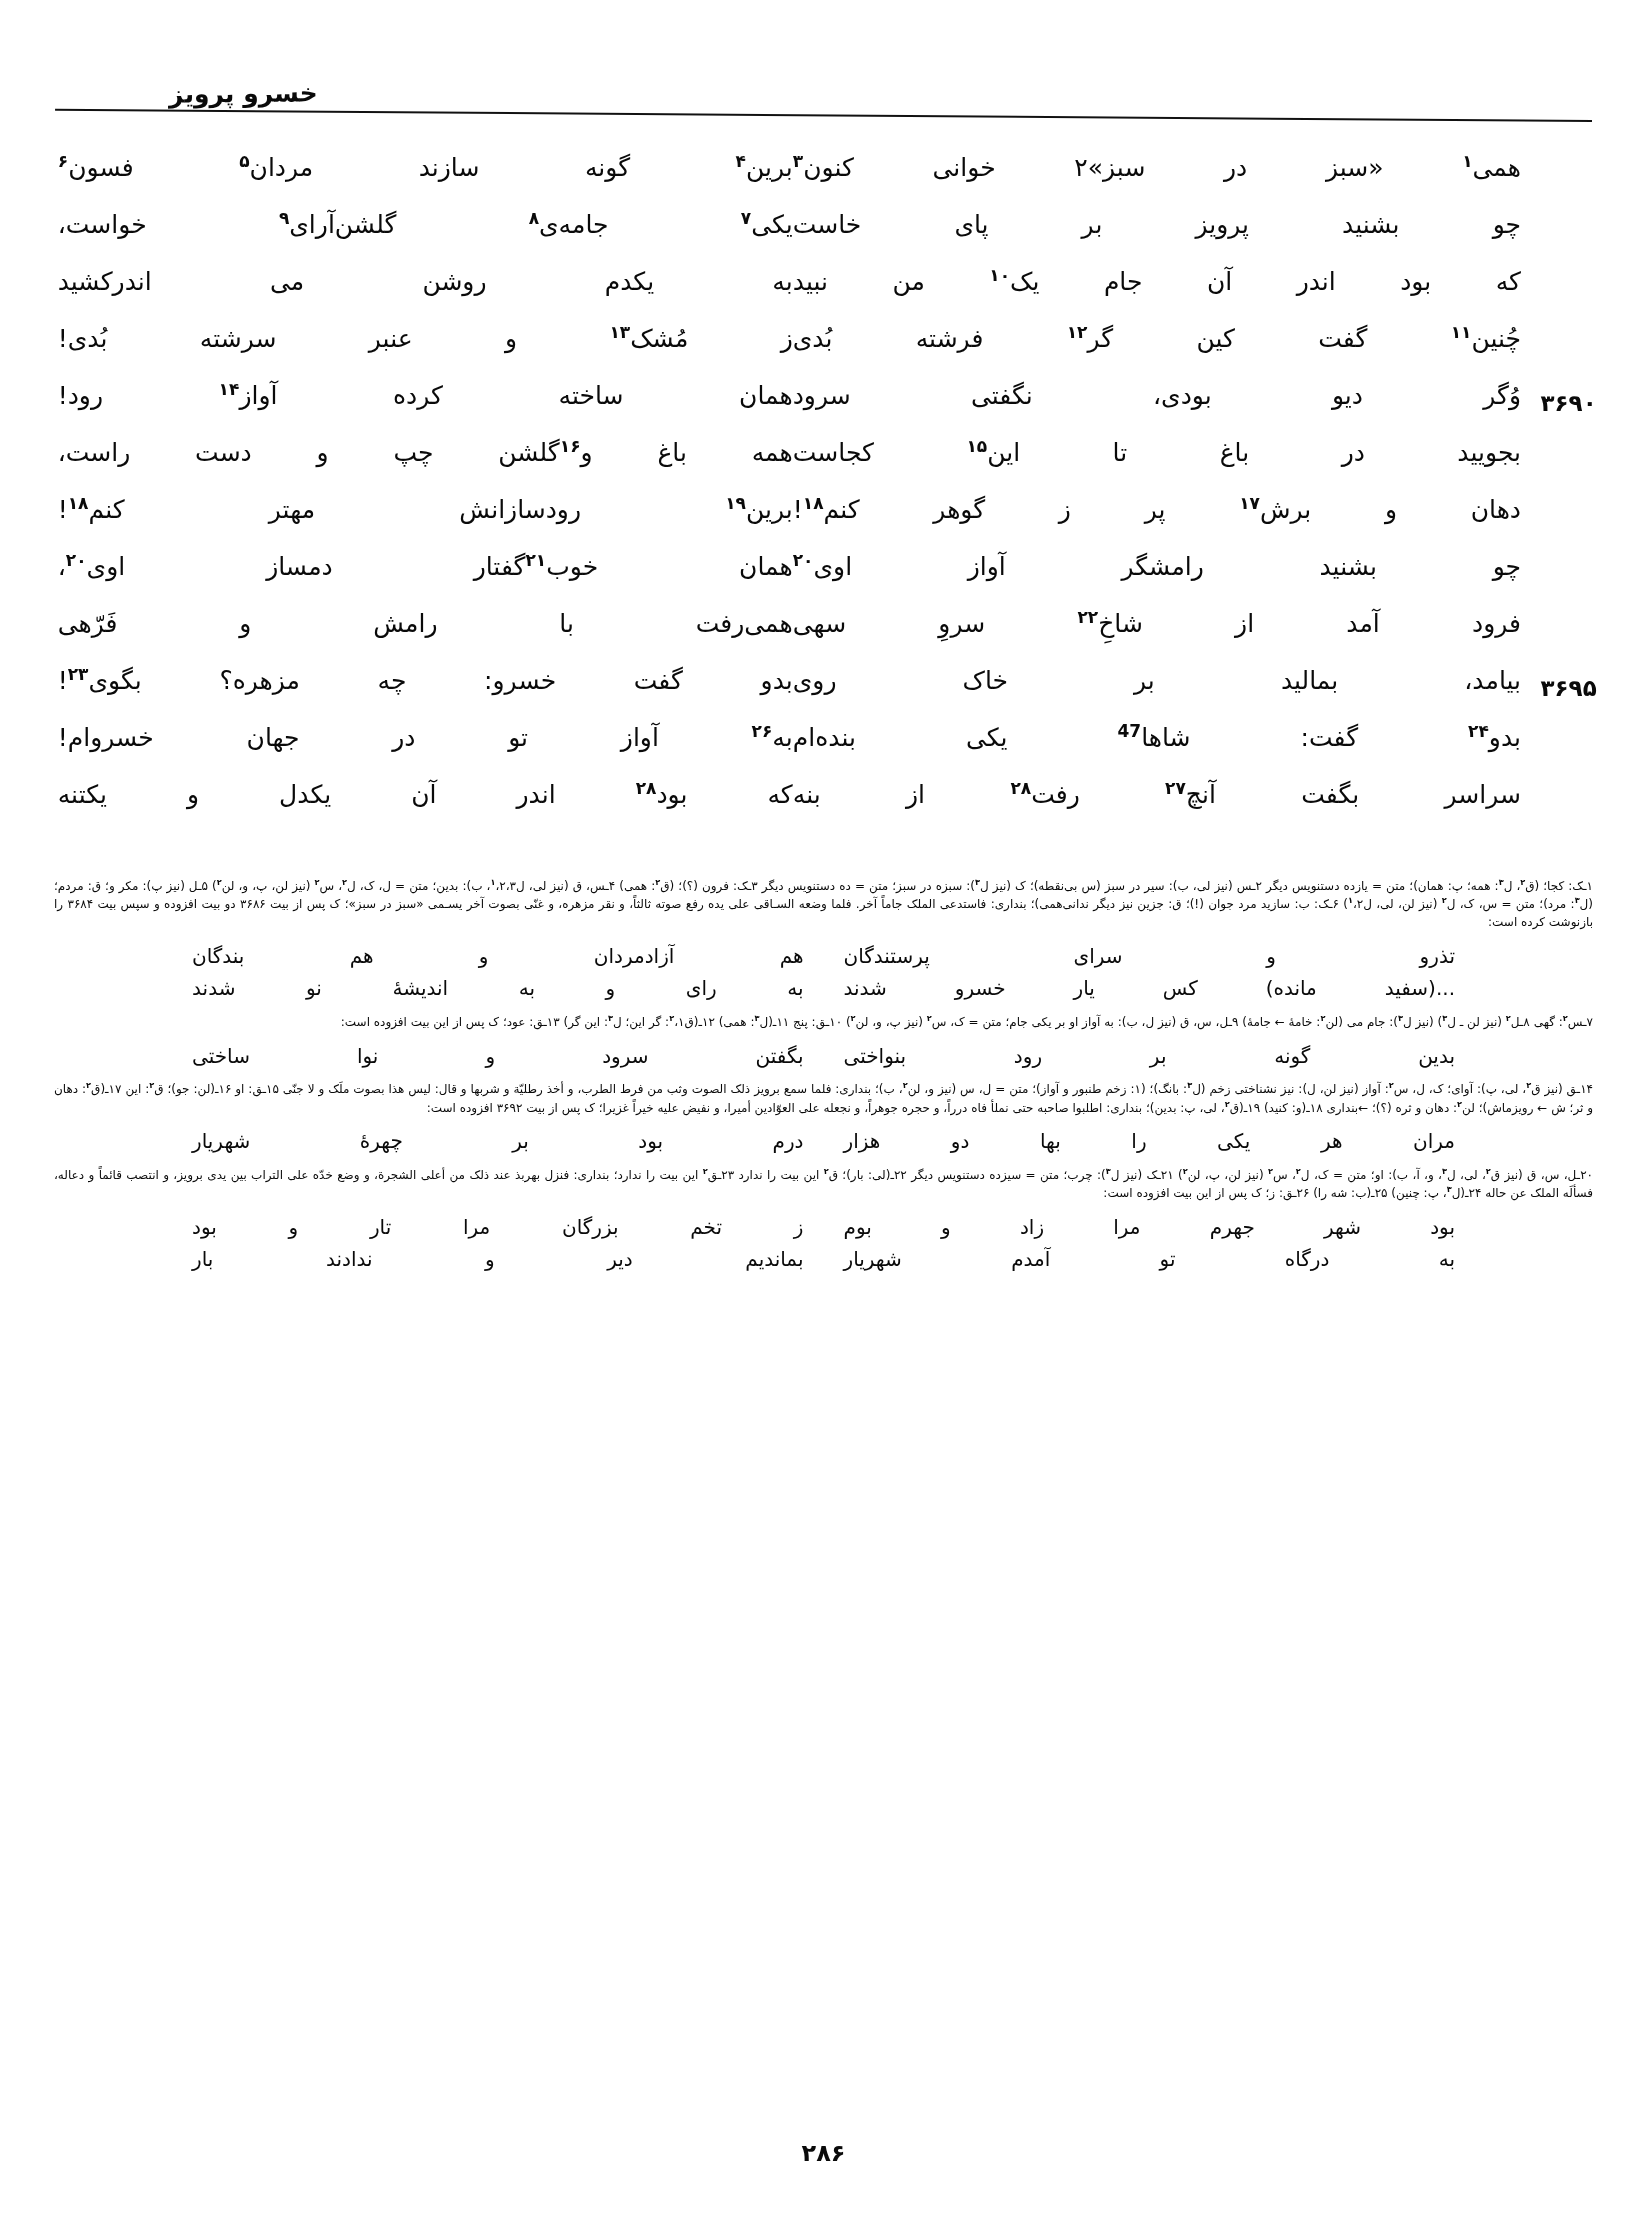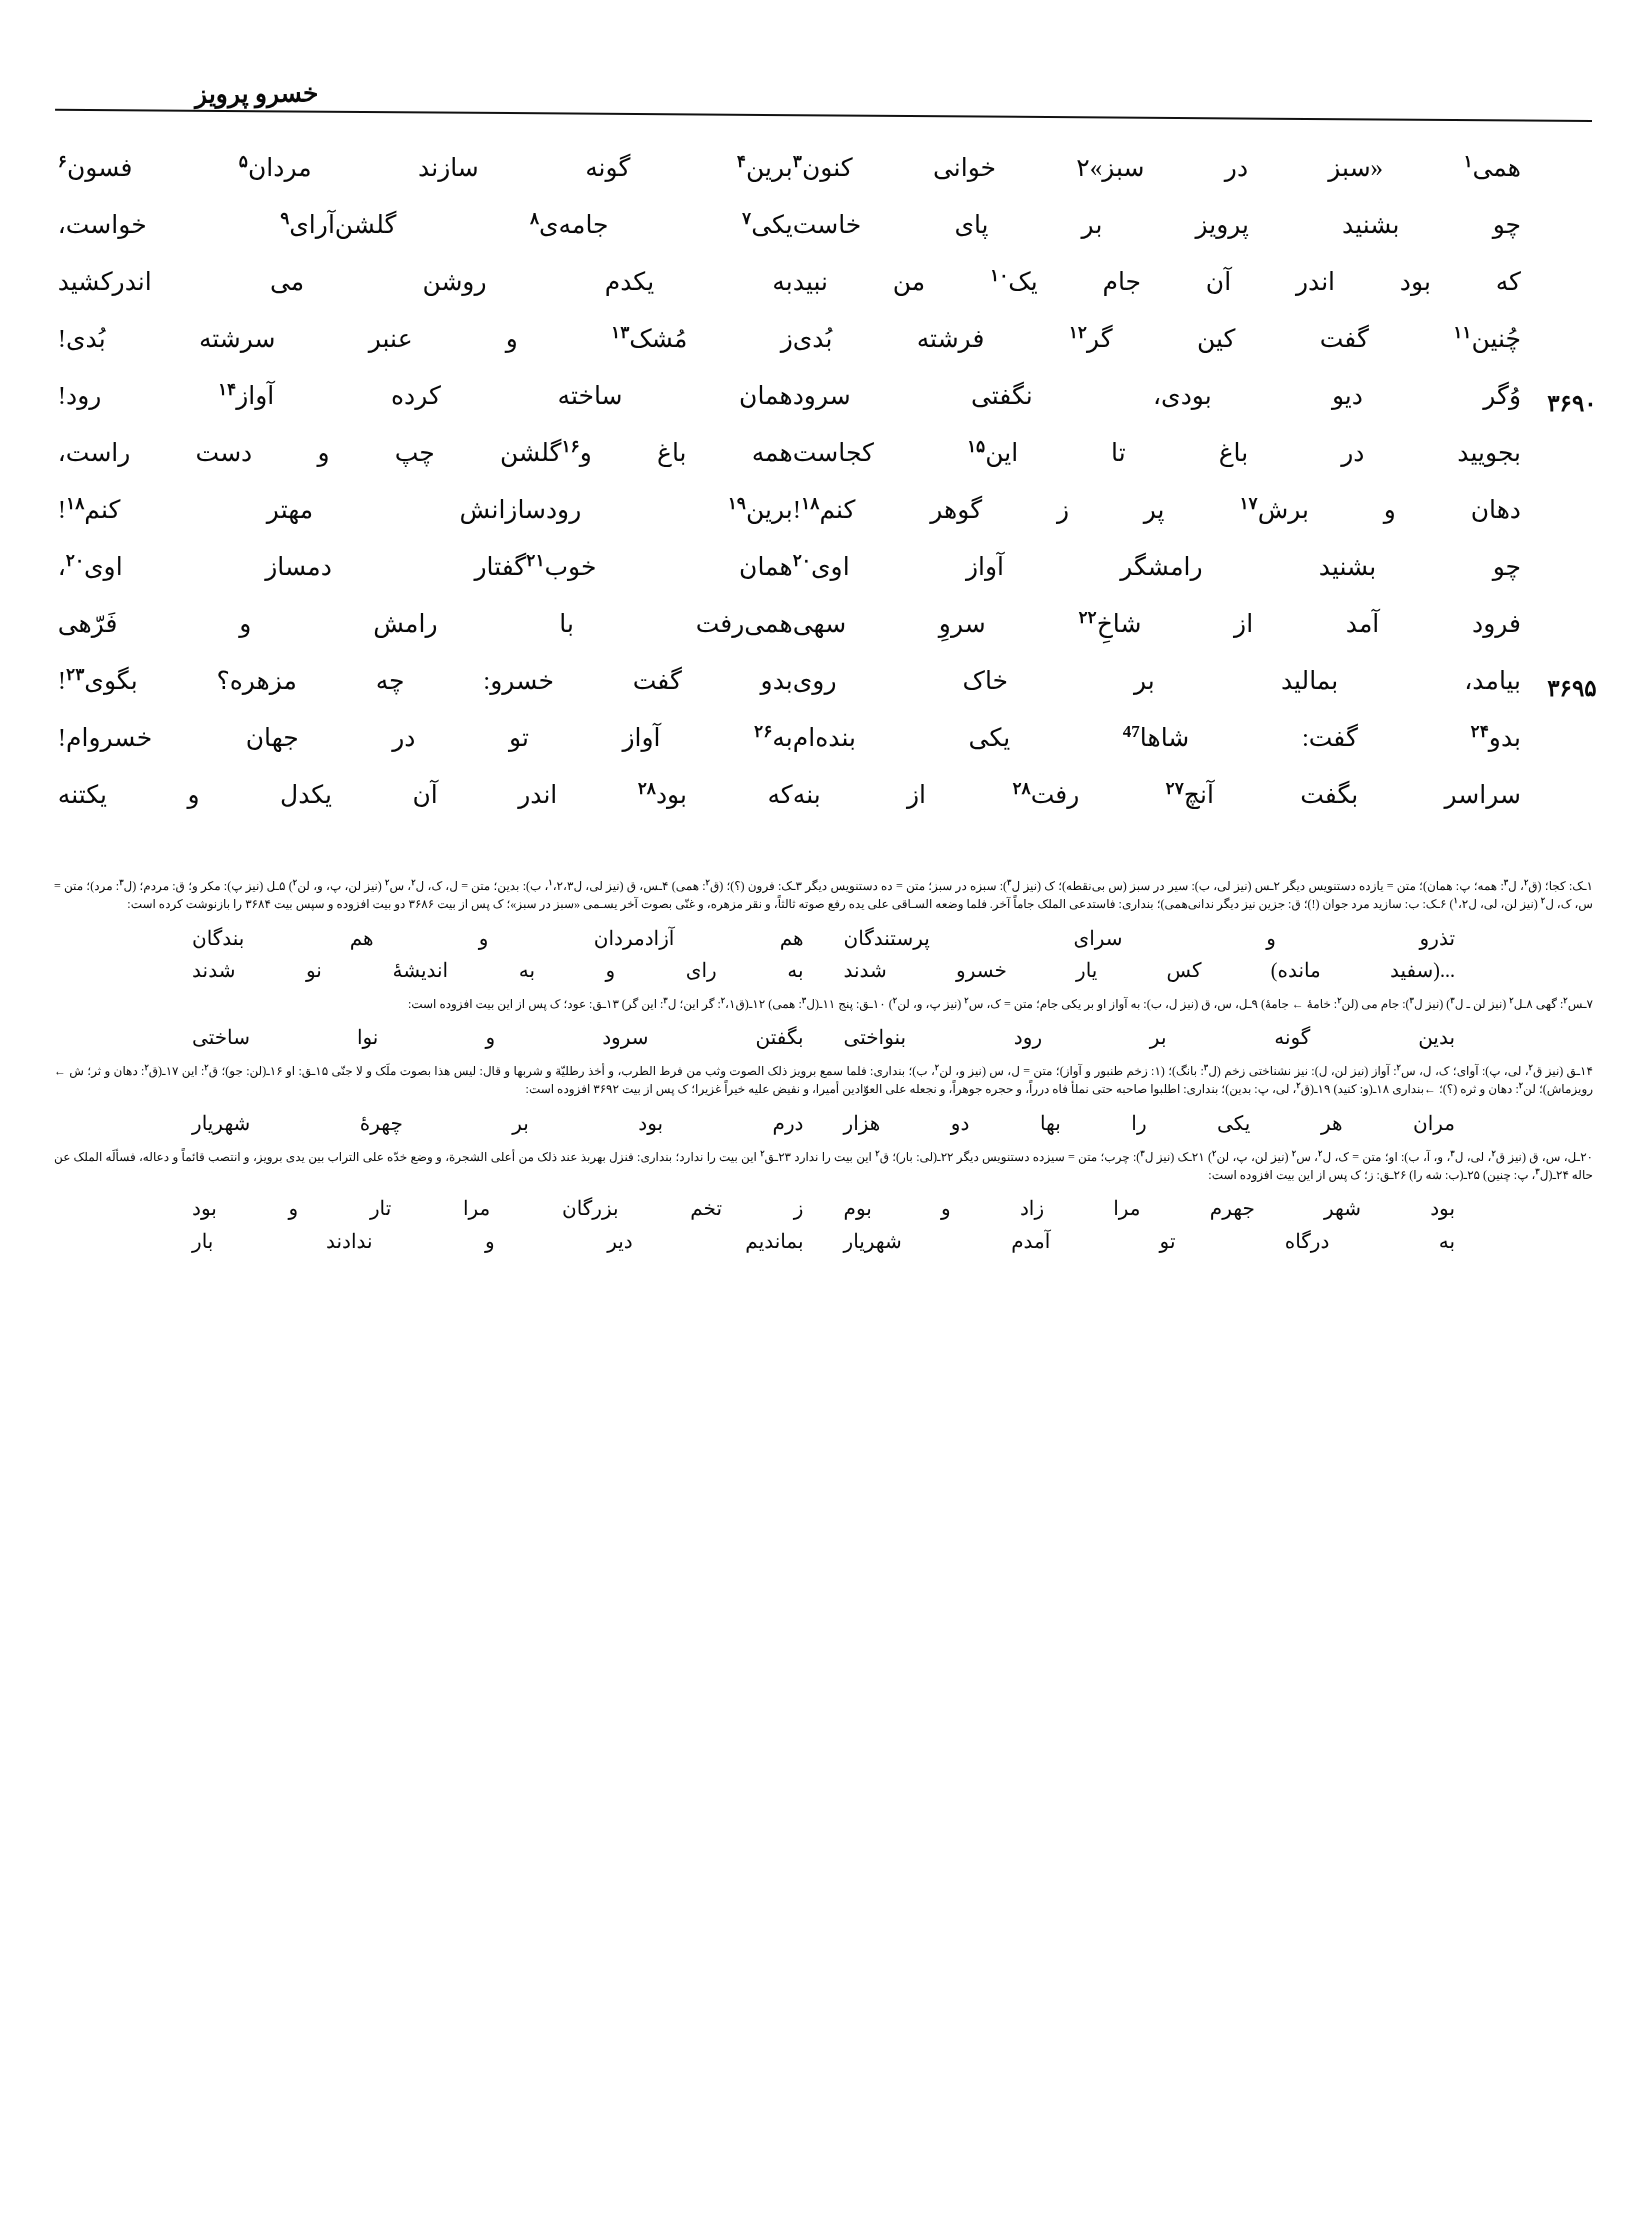--- a/index.html
+++ b/index.html
@@ -15,21 +15,20 @@
     font-family: "DejaVu Sans", "Liberation Sans", sans-serif;
     color: #0a0a0a;
     direction: rtl;
     overflow: hidden;
   }
 
   .page {
     position: absolute;
     inset: 0;
     padding: 2px;
-    font-family: Liberation Serif, serif;
   }
 
   
   .header-zone {
     position: absolute;
     top: 79px;
     right: 55px;
     left: 55px;
     height: 65px;
   }
@@ -511,15 +510,16 @@
             <span class="w">بماندیم</span>
             <span class="w">دیر</span>
             <span class="w">و</span>
             <span class="w">ندادند</span>
             <span class="w">بار</span>
           </div>
         </div>
       </div>
     </div>
 
+  <div class="folio">۲۸۶</div>
 
 </div>
 
 
 </body></html>

